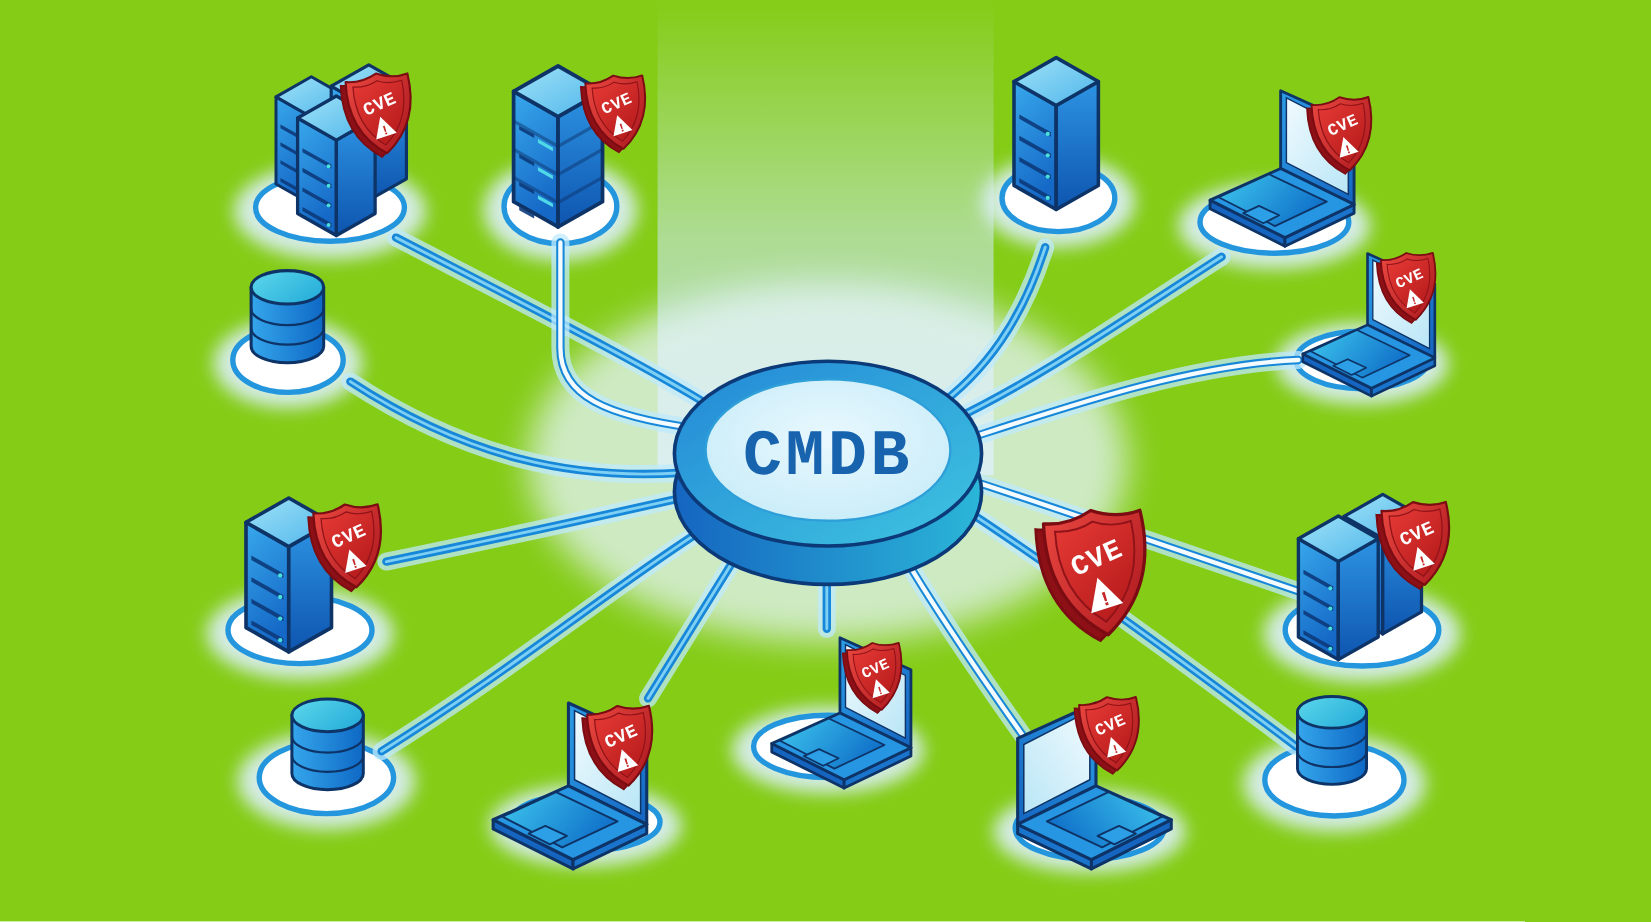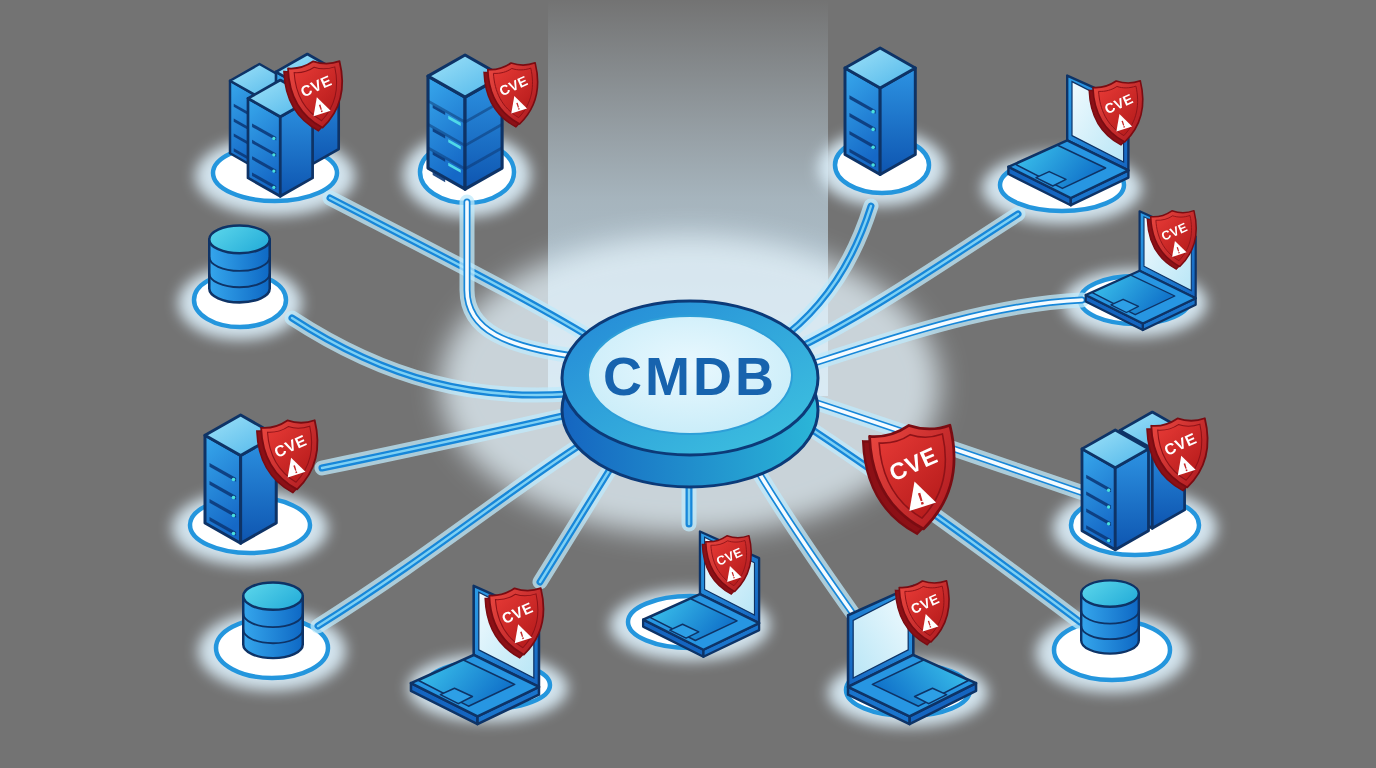--- a/index.html
+++ b/index.html
@@ -1,18 +1,18 @@
 <!DOCTYPE html>
 <html><head>
 <meta charset="utf-8">
 <style>
   html,body{margin:0;padding:0;background:#ffffff;}
   .stage{
     position:relative;width:1376px;height:768px;overflow:hidden;
-    background:#737373;font-family:Liberation Sans, sans-serif;
+    background:#84cc16;font-family:Liberation Mono, monospace;
   }
   svg{display:block;}
   .conn-glow{fill:none;stroke:#bfe9fb;stroke-width:15;stroke-linecap:round;opacity:.75;}
   .conn-main{fill:none;stroke:#1787d9;stroke-width:7;stroke-linecap:round;}
   .conn-core{fill:none;stroke:#83d4f6;stroke-width:2.4;stroke-linecap:round;opacity:.95;}
   .conn-white{fill:none;stroke:#f4fbff;stroke-width:3.6;stroke-linecap:round;}
   .outline{stroke:#0e3366;stroke-width:4;stroke-linejoin:round;stroke-linecap:round;}
   .platform{fill:#ffffff;stroke:#2496dd;stroke-width:4.5;}
   .platform-glow{fill:#ddf0fb;opacity:.9;}
   .hub-label{font-weight:bold;font-size:54px;letter-spacing:3px;fill:#1763ae;}

